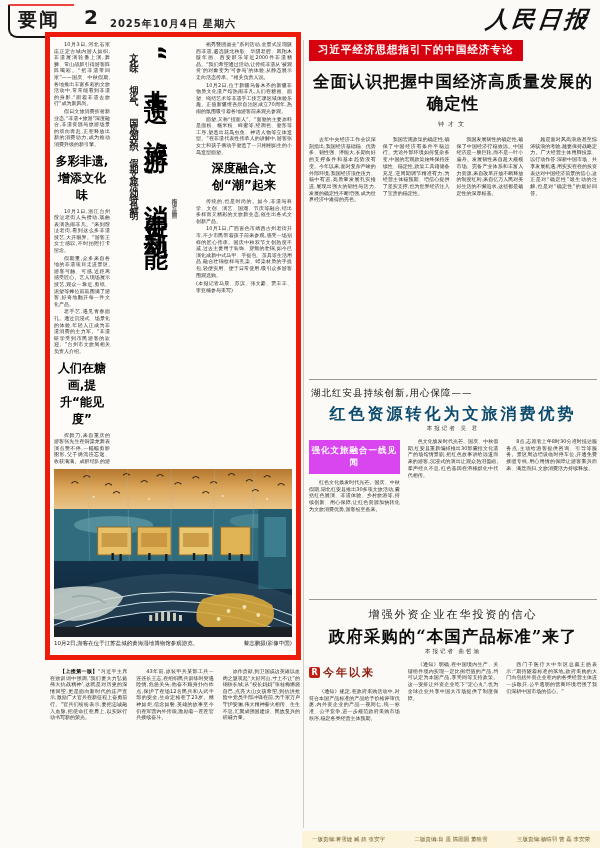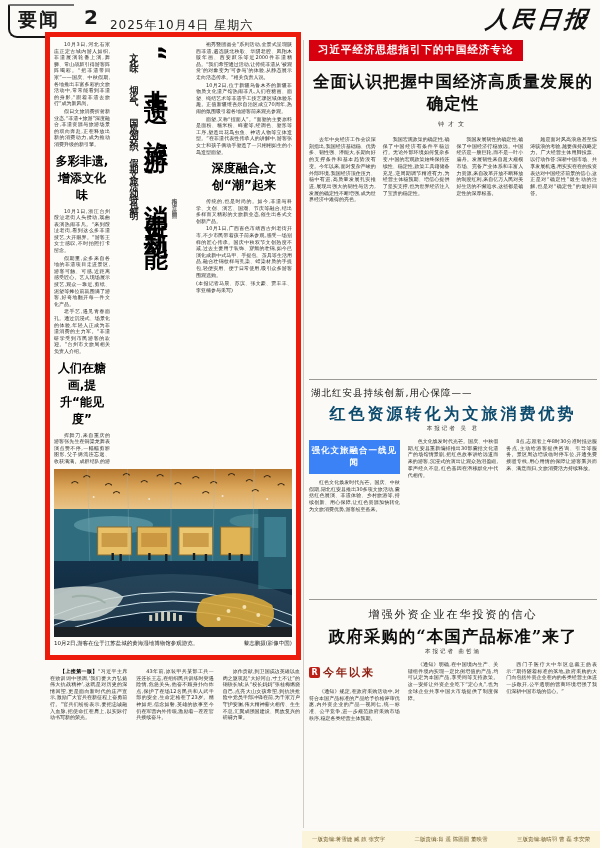--- a/index.html
+++ b/index.html
@@ -7,26 +7,26 @@
   body {
     position:relative; overflow:hidden;
     background:#fbfaf6;
     font-family:"DejaVu Sans","Liberation Sans",sans-serif;
     color:#1a1a1a;
   }
 
   
   .hdr { position:absolute; left:8px; top:4px; right:10px; height:28px; display:flex; align-items:flex-start; }
   .section-box {
-    border-left:2px solid #151515; border-bottom:2px solid #151515; border-top:2px solid #737373;
+    border-left:2px solid #151515; border-bottom:2px solid #151515; border-top:2px solid #ef4444;
     border-bottom-left-radius:9px; border-top-left-radius:2px;
     padding:1px 14px 3px 8px; font-size:19px; font-weight:bold; letter-spacing:2px;
   }
   .page-no { font-size:20px; font-weight:bold; margin:1px 0 0 10px; }
-  .date-line { font-size:12px; font-weight:normal; color:#222; margin:13px 0 0 12px; letter-spacing:1px;text-align:right; }
+  .date-line { font-size:10px; font-weight:bold; color:#222; margin:13px 0 0 12px; letter-spacing:1px;text-align:right; }
   .masthead {
     margin-left:auto; font-family:"DejaVu Serif","Liberation Serif",serif;
     font-size:23px; font-weight:bold; font-style:italic; letter-spacing:3px; color:#111;
     transform:skewX(-6deg);
   }
 
   
   .vsep { position:absolute; left:303px; top:40px; width:1px; height:788px; background:#cfccc6; }
 
   
@@ -76,21 +76,21 @@
   .rule { border-top:1px solid #9a9a96; margin:9px 0 7px; }
 
   .kicker2 { font-size:9.5px; color:#111; margin:2px 0 4px 2px; letter-spacing:1px; }
   .headline2 { font-size:16px; font-weight:bold; text-align:center; letter-spacing:3px; color:#0c4a6e; }
   .byline-c { font-size:5.5px; text-align:center; color:#333; letter-spacing:2px; margin-bottom:6px; }
   .flex-cols { display:flex; gap:8px; overflow:hidden; }
   .tcol { flex:1; overflow:hidden; }
   .h-cols { height:152px; }
   .p-cols { height:138px; }
   .tagbox {
-    background:#3b82f6; color:#fff; font-weight:bold; font-size:8.5px;
+    background:#d946ef; color:#fff; font-weight:bold; font-size:8.5px;
     text-align:center; padding:5px 2px; letter-spacing:1px; margin:2px 0 5px;
   }
   .kicker3 { font-size:11px; text-align:center; color:#222; letter-spacing:2px; margin:1px 0 4px; }
   .headline3 {
     font-family:"DejaVu Serif","Liberation Serif",serif;
     font-size:16.5px; font-weight:bold; text-align:center; letter-spacing:1px; color:#0d0d0d; 
   }
   .policy-badge { display:flex; align-items:center; gap:3px; margin:4px 0 8px; }
   .policy-icon {
     width:11px; height:11px; background:#bc2016; color:#fff; font-size:8px; font-weight:bold;

